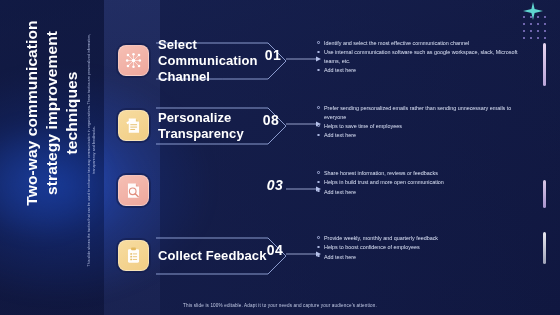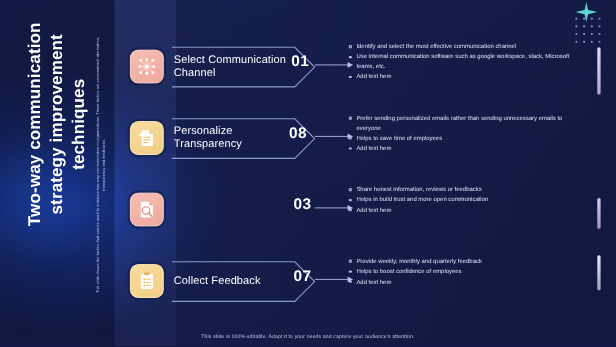--- a/index.html
+++ b/index.html
@@ -75,31 +75,31 @@
   .icon-box svg{display:block;}
 
   
   .label-plate{
     position:absolute;left:156px;top:5px;width:132px;height:40px;
   }
   .label-plate .chev{position:absolute;inset:0;}
   .label-text{
     position:absolute;left:2px;top:0;width:116px;height:40px;
     display:flex;align-items:center;
-    color:#ffffff;font-size:10px;font-weight:normal;line-height:1.25;
+    color:#ffffff;font-size:13px;font-weight:bold;line-height:1.25;
     letter-spacing:.1px;
   }
 
   .step-num{
     position:absolute;top:11px;width:26px;text-align:center;
     color:#ffffff;font-size:14px;font-weight:bold;letter-spacing:.4px;
   }
   .row.r1 .step-num{left:260px;}
   .row.r2 .step-num{left:258px;}
-  .row.r3 .step-num{left:262px;}
+  .row.r3 .step-num{left:262px;font-style:italic;}
   .row.r4 .step-num{left:262px;}
 
   .connector{position:absolute;left:286px;top:18px;width:36px;height:10px;}
 
   .bullets{
     position:absolute;left:316px;top:3px;width:216px;
     color:#dbe2f6;font-size:5.4px;line-height:1.62;
   }
   .bullets .b{position:relative;padding-left:8px;margin-bottom:.5px;}
   .bullets .b .dot{
@@ -258,21 +258,21 @@
           <line x1="11.5" y1="17" x2="16" y2="17"></line>
         </g>
       </svg>
     </div>
     <div class="label-plate">
       <svg class="chev" viewBox="0 0 132 40" preserveAspectRatio="none">
         <path d="M0 2 L112 2 L130 20 L112 38 L0 38" fill="none" stroke="#9fb0e4" stroke-width="1" opacity=".85"></path>
       </svg>
       <div class="label-text">Collect Feedback</div>
     </div>
-    <div class="step-num">07</div>
+    <div class="step-num">04</div>
     <svg class="connector" viewBox="0 0 36 10">
       <line x1="0" y1="5" x2="31" y2="5" stroke="#b6c2ea" stroke-width="0.8"></line>
       <path d="M30 2.4 L35 5 L30 7.6 Z" fill="#b6c2ea"></path>
     </svg>
     <div class="bullets">
       <div class="b"><span class="dot"></span><span>Provide weekly, monthly and quarterly feedback</span></div>
       <div class="b"><span class="dot"></span><span>Helps to boost confidence of employees</span></div>
       <div class="b"><span class="dot"></span><span>Add text here</span></div>
     </div>
   </div>

